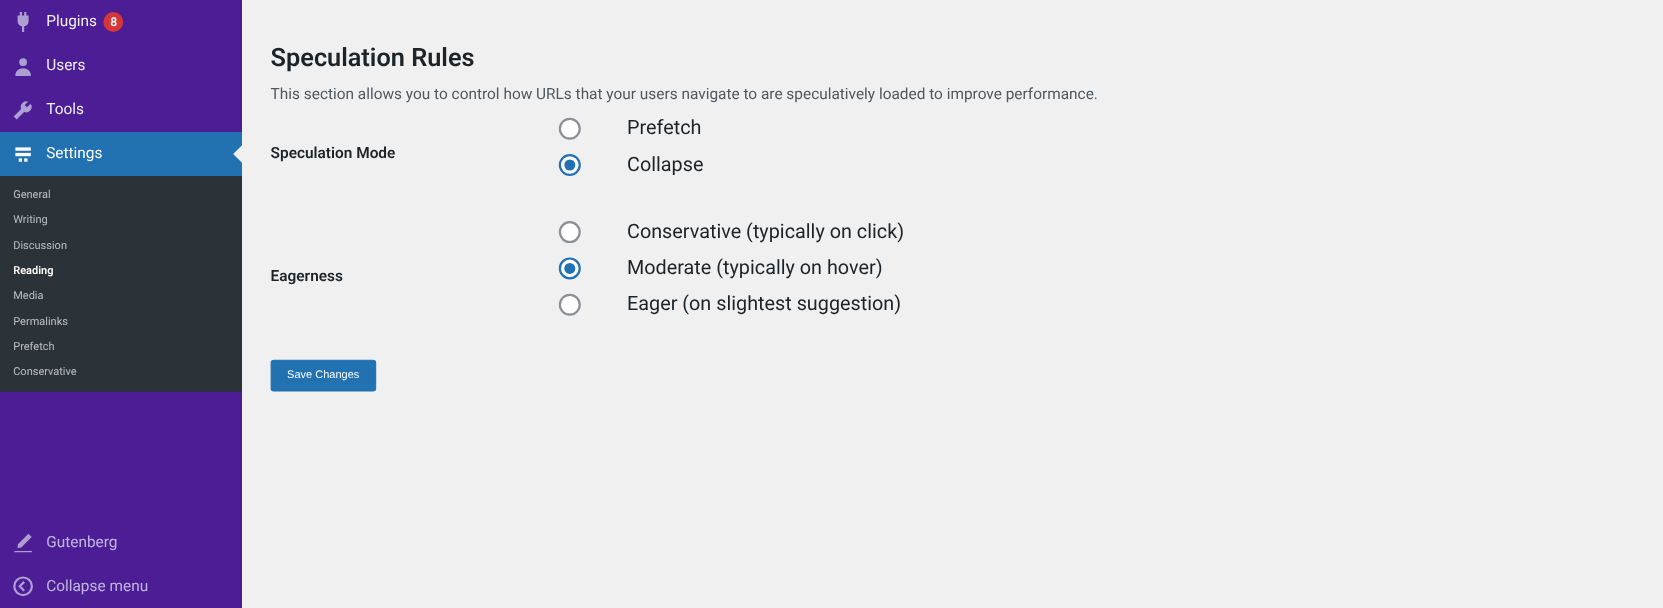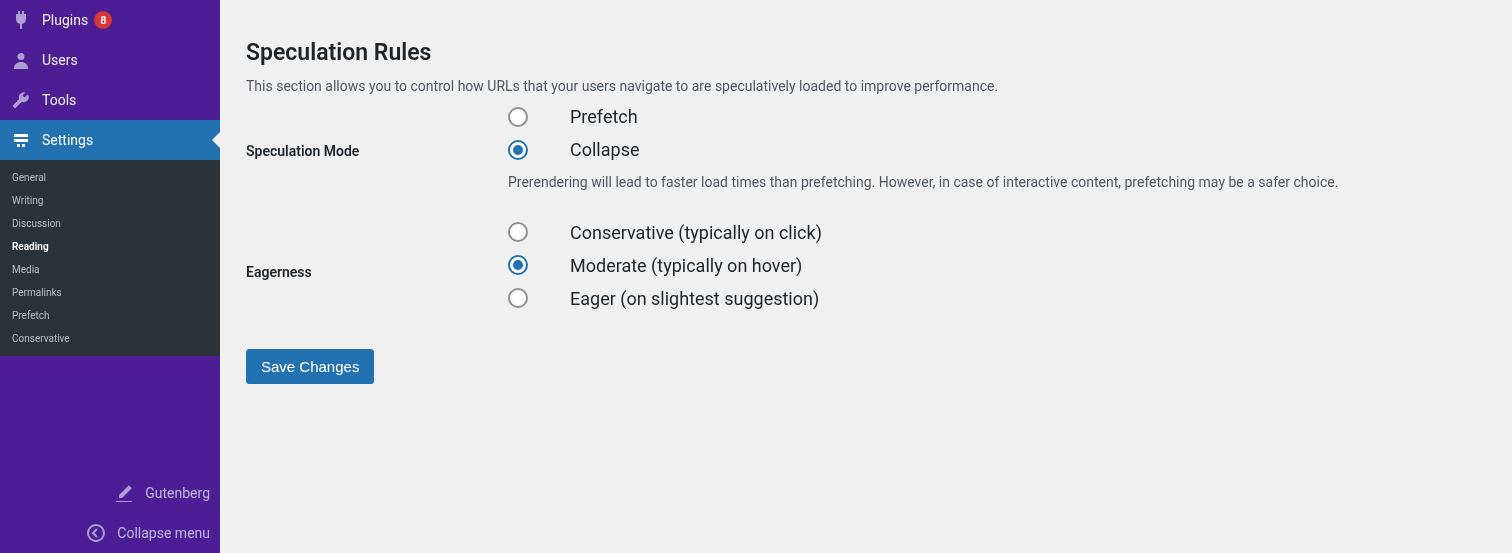--- a/index.html
+++ b/index.html
@@ -86,21 +86,20 @@
     cursor: pointer;
   }
   .submenu-item.current {
     color: #fff;
     font-weight: 600;
   }
 
   .menu-sep { flex: 1; }
   .menu-bottom .menu-item {
     color: rgba(240,246,252,0.7);
-    justify-content: flex-end;
   }
   .icon svg { width: 20px; height: 20px; }
 
   
   .content {
     flex: 1;
     padding: 27px 26px;
     overflow: auto;
   }
   .section-title {
@@ -170,21 +169,21 @@
     line-height: 1.55;
     margin-top: 6px;
   }
 
   .save-btn {
     background: #2271b1;
     color: #fff;
     border: 1px solid #2271b1;
     border-radius: 3px;
     padding: 8px 14px;
-    font-size: 15px;
+    font-size: 10px;
     cursor: pointer;
   }
 </style>
 </head>
 <body>
 
 <div class="sidebar">
   <div class="menu-top">
     <div class="menu-item">
       <span class="icon">
@@ -264,21 +263,20 @@
     <div class="form-label">Speculation Mode</div>
     <div class="form-controls">
       <label class="radio-row">
         <span class="radio"></span>
         <span class="radio-label">Prefetch</span>
       </label>
       <label class="radio-row">
         <span class="radio checked"></span>
         <span class="radio-label">Collapse</span>
       </label>
-      <p class="help-text">Prerendering will lead to faster load times than prefetching. However, in case of interactive content, prefetching may be a safer choice.</p>
     </div>
   </div>
 
   <div class="form-row">
     <div class="form-label">Eagerness</div>
     <div class="form-controls">
       <label class="radio-row">
         <span class="radio"></span>
         <span class="radio-label">Conservative (typically on click)</span>
       </label>

